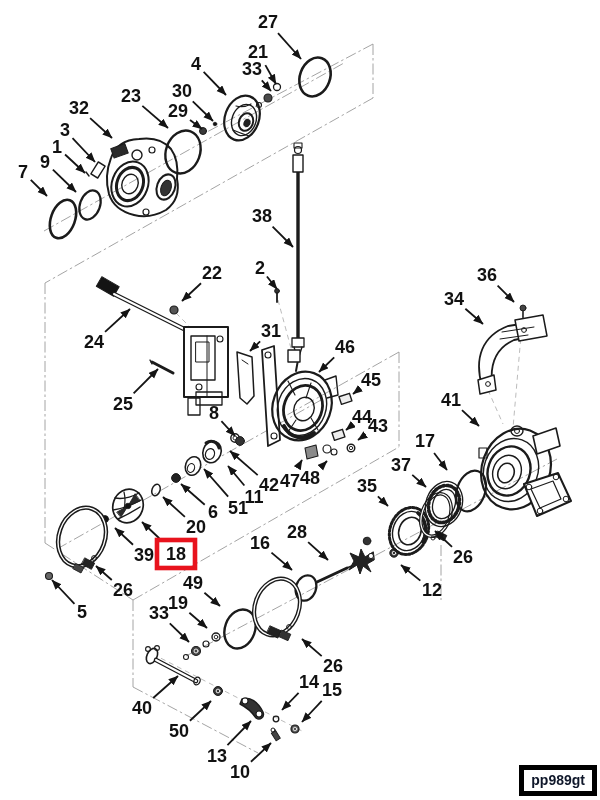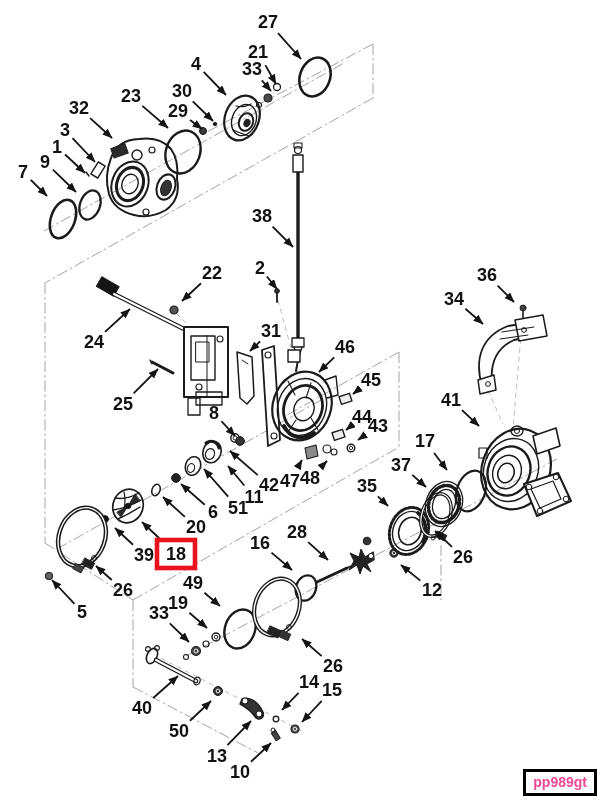--- a/index.html
+++ b/index.html
@@ -1,20 +1,20 @@
 <!DOCTYPE html>
 <html><head>
 <meta charset="utf-8">
 <style>
   html,body{margin:0;padding:0;background:#fff;}
   .stage{position:relative;width:600px;height:800px;background:#fff;overflow:hidden;
          font-family:"Liberation Sans",sans-serif;}
   .stage svg{position:absolute;left:0;top:0;}
-  .fig-code{position:absolute;right:3px;bottom:4px;border:3px solid #000000;background:#fff;
-            padding:1px 7px 2px 7px;font-size:14px;font-weight:bold;color:#ec4899;line-height:18px;}
+  .fig-code{position:absolute;right:3px;bottom:4px;border:5px solid #000000;background:#fff;
+            padding:1px 7px 2px 7px;font-size:14px;font-weight:bold;color:#0f172a;line-height:18px;}
   .callout-label{font-weight:bold;font-size:18px;fill:#111;}
 </style>
 </head>
 <body>
 
 <div class="stage">
 
 <svg width="600" height="800" viewBox="0 0 600 800">
   <defs>
     <marker id="arrow" markerUnits="userSpaceOnUse" markerWidth="11" markerHeight="9" refX="9.5" refY="4" orient="auto">

